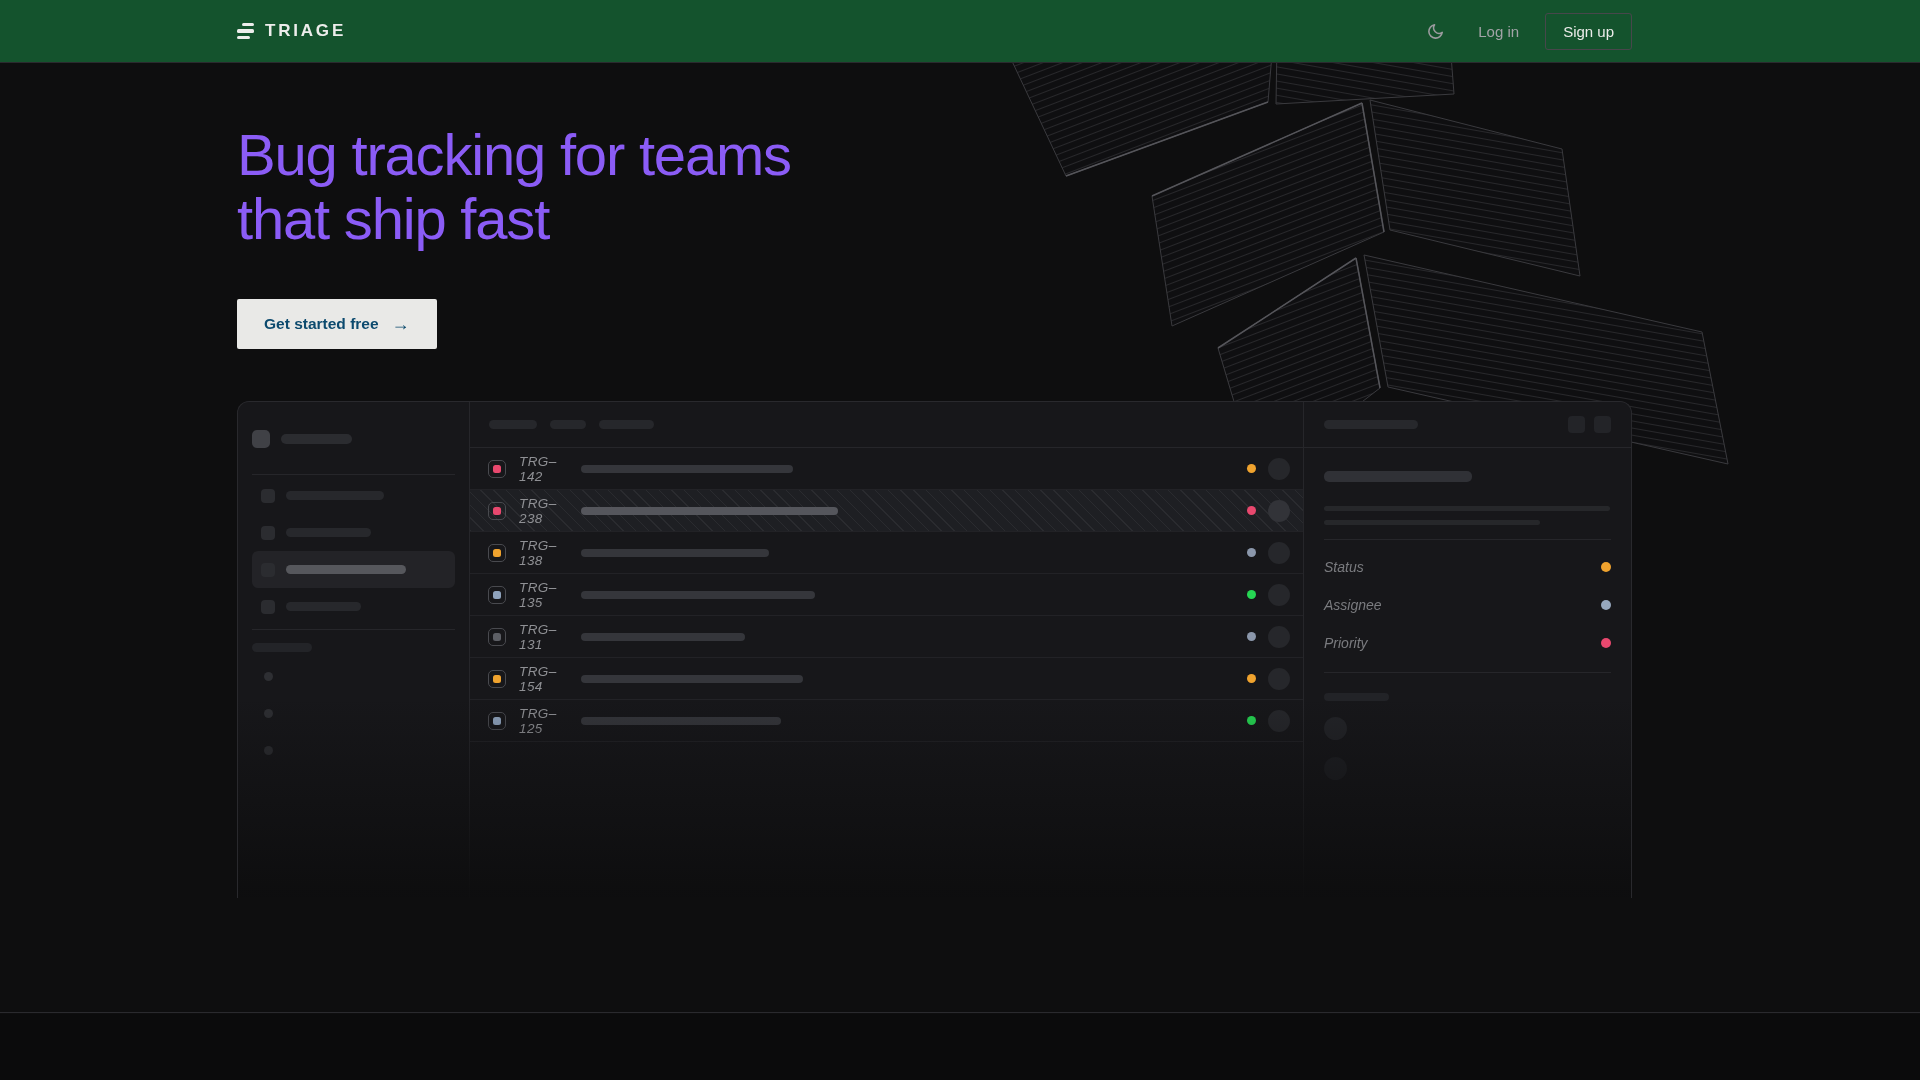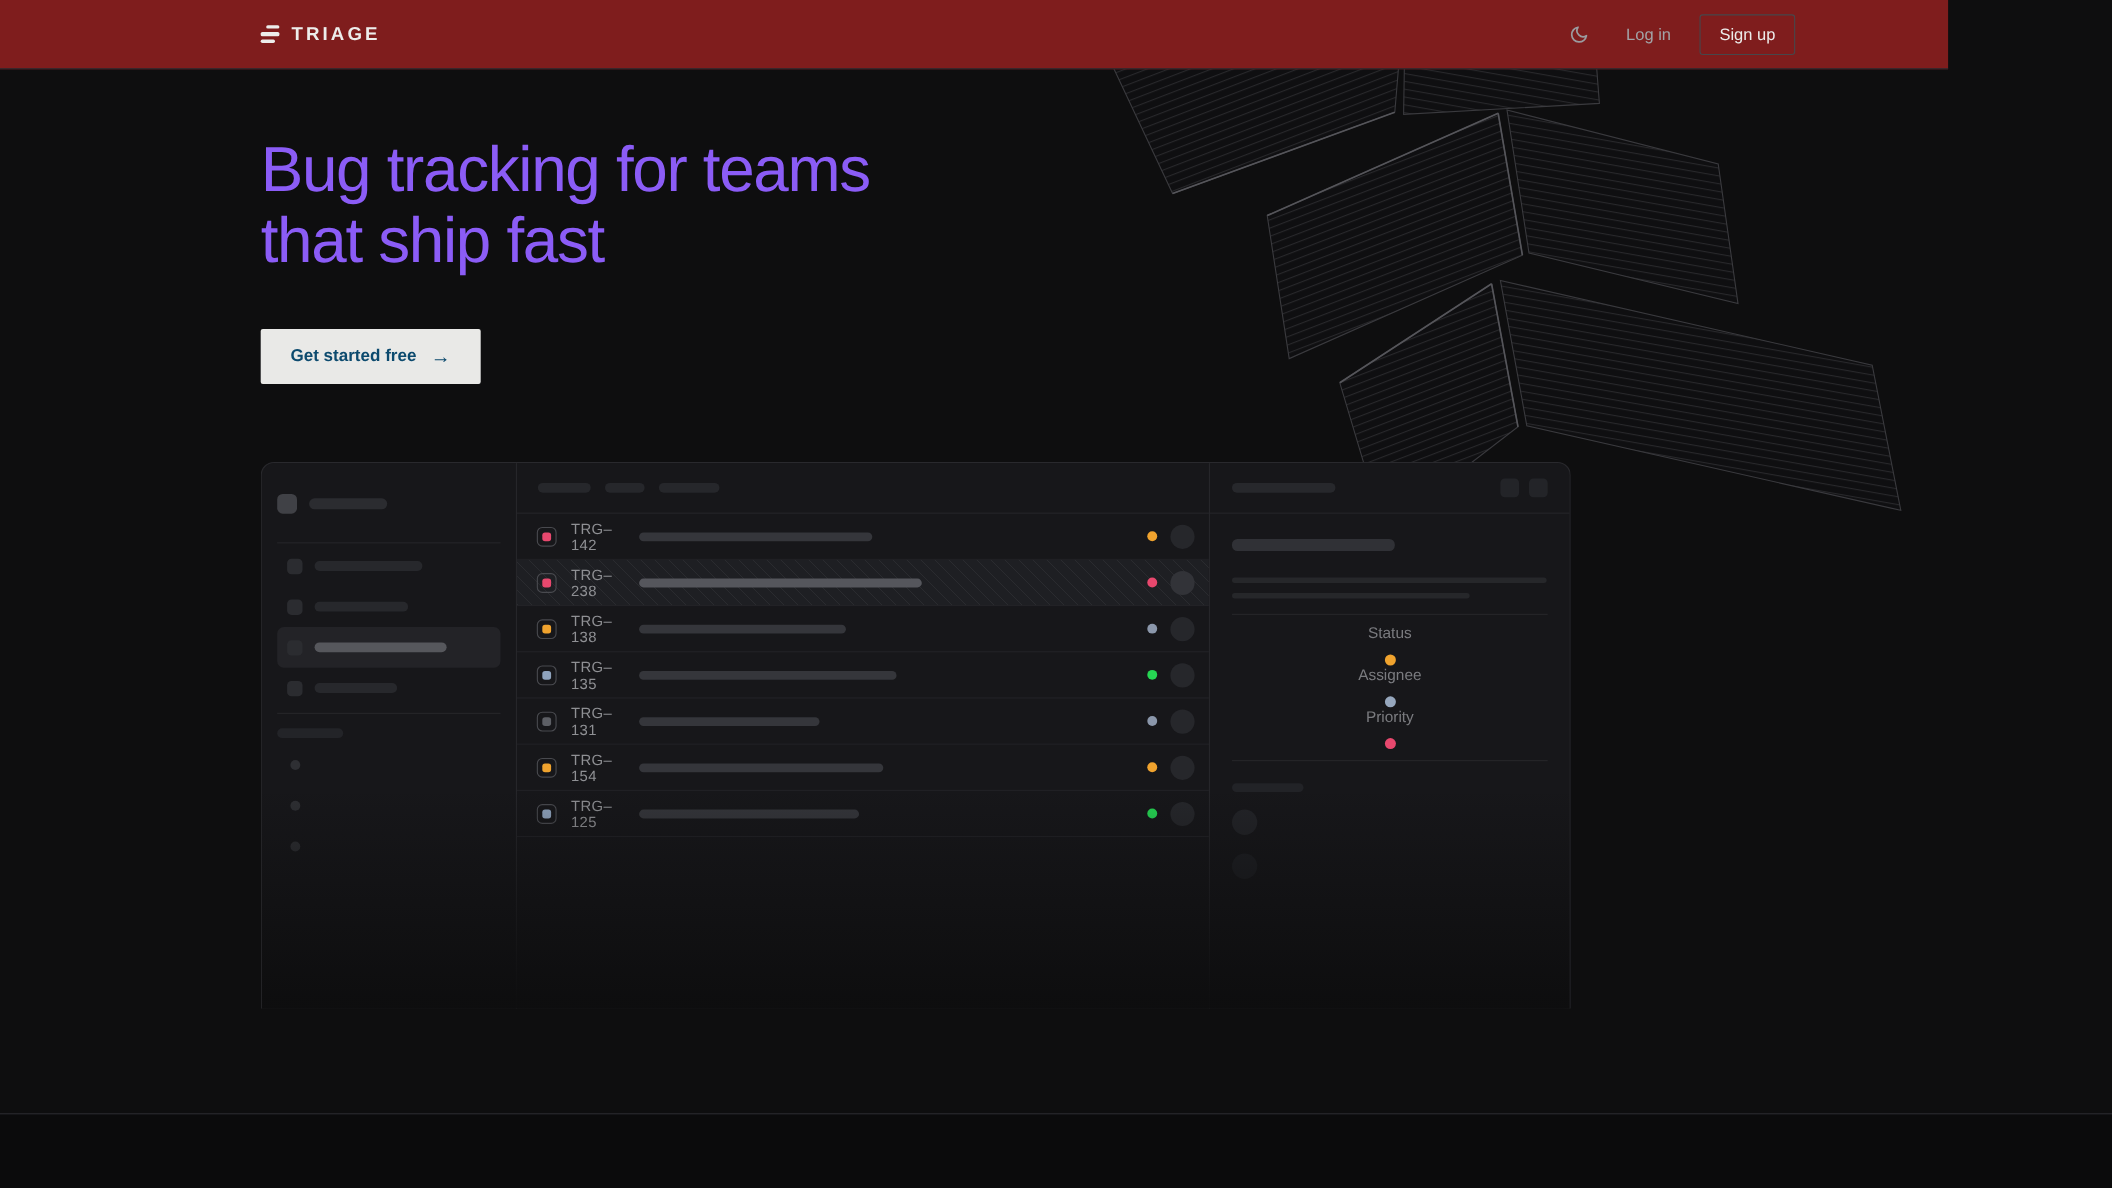--- a/index.html
+++ b/index.html
@@ -4,21 +4,21 @@
 <style>
   * { margin:0; padding:0; box-sizing:border-box; }
   html,body { background:#0e0e0f; }
   body { width:1920px; height:1080px; overflow:hidden; position:relative;
          font-family:"Liberation Sans","DejaVu Sans",sans-serif; color:#e9e9e8; }
 
   
   .deco { position:absolute; left:990px; top:30px; z-index:1; }
 
   
-  .nav { position:absolute; top:0; left:0; width:1771px; height:63px; background:#7f1d1d;
+  .nav { position:absolute; top:0; left:0; width:1920px; height:63px; background:#14532d;
          border-bottom:1px solid #2a2a2e; z-index:10; }
   .nav-inner { margin-left:237px; width:1395px; height:100%; display:flex; align-items:center; }
   .brand { display:flex; align-items:center; gap:11px; cursor:pointer; }
   .brand-icon { display:flex; flex-direction:column; gap:3px; }
   .brand-icon i { display:block; height:3.5px; border-radius:1.5px; background:#ededeb; }
   .brand-icon i:nth-child(1){ width:12px; margin-left:5px; }
   .brand-icon i:nth-child(2){ width:17px; }
   .brand-icon i:nth-child(3){ width:13px; }
   .brand-name { font-size:17px; font-weight:700; letter-spacing:2.8px; color:#ededeb; }
   .nav-right { margin-left:auto; display:flex; align-items:center; gap:26px; }
@@ -33,23 +33,23 @@
   .content { margin-left:237px; width:1395px; }
   .hero-title { margin-top:60px; font-size:58px; line-height:64px; font-weight:500;
                 letter-spacing:-1.2px; color:#8b5cf6; }
   .hero-sub { margin-top:40px; font-size:19px; line-height:30px; color:#8e8e90; max-width:478px; }
   .cta { margin-top:48px; display:inline-flex; align-items:center; gap:13px; height:50px;
          padding:0 27px; background:#e9e9e7; color:#0c4a6e; border:none; border-radius:2px;
          font-size:15.5px; font-weight:700; font-family:inherit; cursor:pointer; }
   .cta-arrow { font-size:18px; font-weight:400; }
 
   
-  .mock { margin-top:71px; width:1191px; height:497px; background:#17171a;
+  .mock { margin-top:52px; width:1395px; height:497px; background:#17171a;
           border:1px solid #29292d; border-bottom:none; border-radius:12px 12px 0 0;
-          display:grid; grid-template-columns:232px 1fr 327px; position:relative; overflow:hidden; }
+          display:grid; grid-template-columns:232px 1fr 327px; position:relative; overflow:hidden;font-style:italic; }
   .mock-fade { position:absolute; left:0; right:0; bottom:0; height:200px; z-index:6;
                background:linear-gradient(180deg, rgba(14,14,15,0) 0%, rgba(13,13,14,0.93) 96%);
                pointer-events:none; }
   .skel { border-radius:5px; background:#2b2c30; }
 
   
   .m-side { border-right:1px solid #26262a; padding:0 14px; }
   .m-user { margin-top:28px; display:flex; align-items:center; gap:11px; }
   .m-user-avatar { width:18px; height:18px; border-radius:5px; background:#404146; }
   .m-user-pill { width:71px; height:10px; }
@@ -94,21 +94,21 @@
   .d-head-btns { margin-left:auto; display:flex; gap:9px; }
   .d-btn { width:17px; height:17px; border-radius:4px; background:#232428; }
   .d-title { margin-top:23px; width:148px; height:11px; background:#303136; }
   .d-line { height:5px; border-radius:2.5px; background:#26272a; }
   .d-line.l1 { margin-top:24px; width:286px; }
   .d-line.l2 { margin-top:9px; width:216px; }
   .d-div { height:1px; background:#26262a; }
   .d-div.t { margin-top:14px; }
   .d-div.b { margin-top:10px; }
   .d-props { margin-top:8px; }
-  .p-row { height:38px; display:flex; align-items:center; justify-content:space-between;flex-direction:column; }
+  .p-row { height:38px; display:flex; align-items:center; justify-content:space-between; }
   .p-label { font-size:14px; color:#7a7b7f; }
   .p-dot { width:10px; height:10px; border-radius:50%; }
   .d-sec-pill { margin-top:20px; width:65px; height:8px; background:#222327; }
   .d-circle { width:23px; height:23px; border-radius:50%; }
   .d-circle.c1 { margin-top:16px; background:#232428; }
   .d-circle.c2 { margin-top:17px; background:#1f2024; }
 
   
   .footer { position:absolute; top:1014px; left:0; width:1920px; height:66px; background:#0b0b0c; z-index:2; }
 </style>

